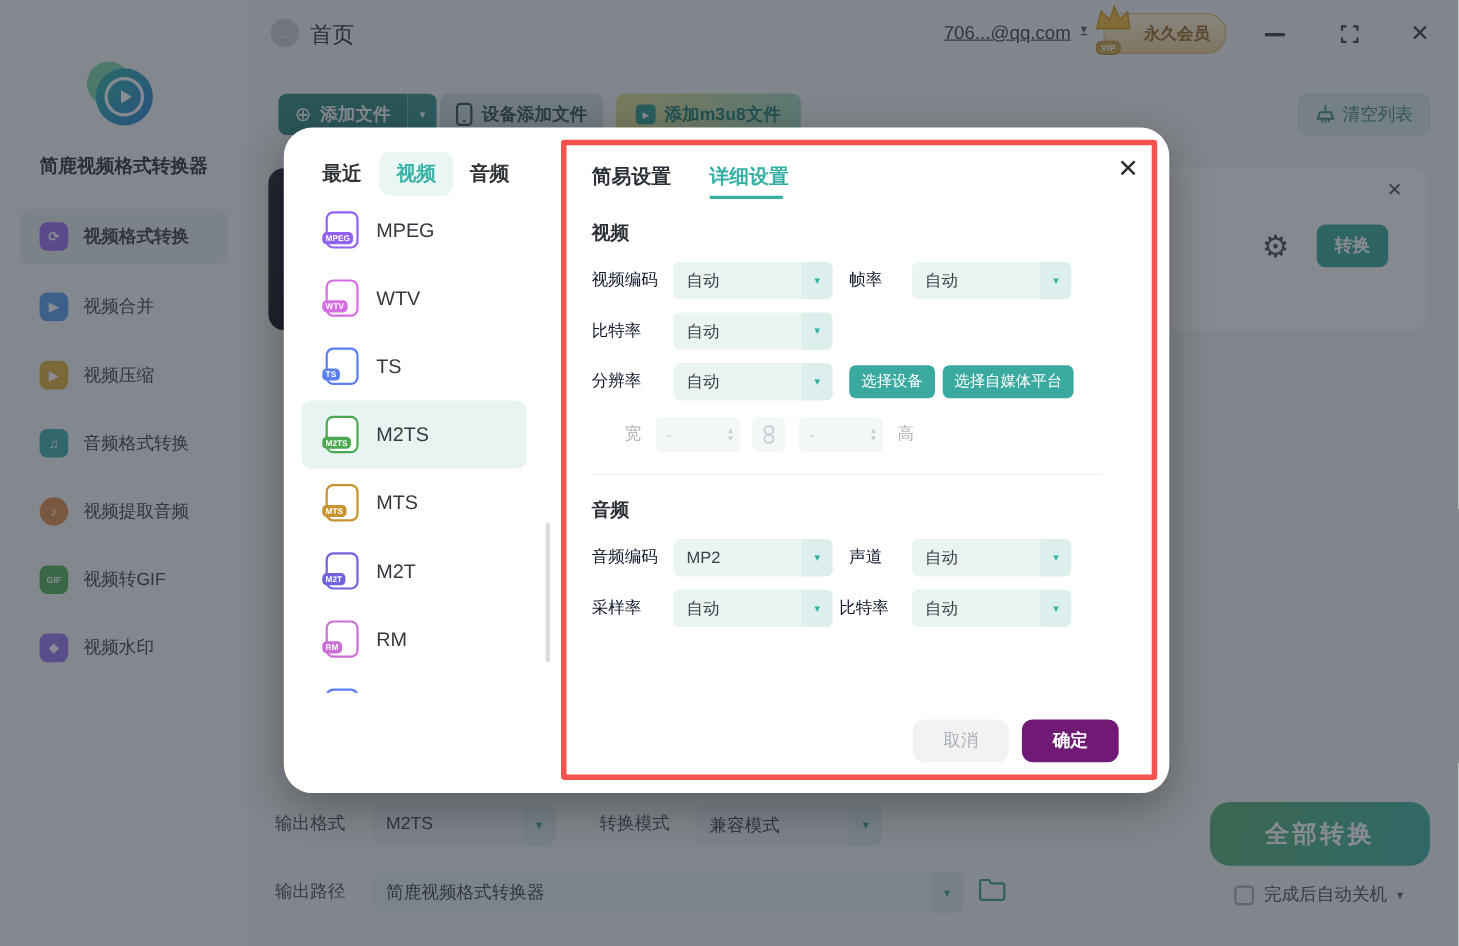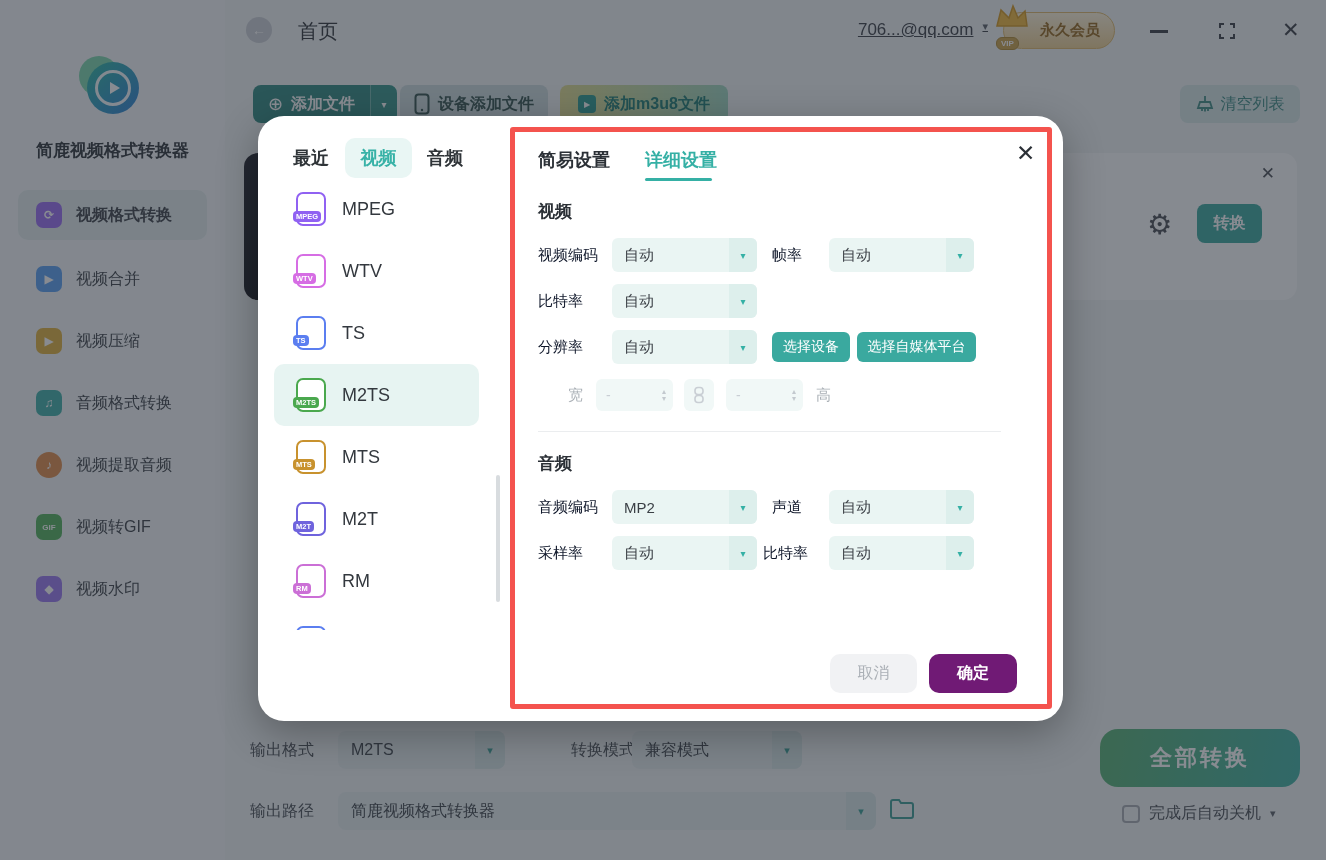--- a/index.html
+++ b/index.html
@@ -19,21 +19,21 @@
   .app-name{position:absolute;left:0;top:139px;width:225px;text-align:center;font-size:17px;font-weight:bold;color:#2e3338;}
   .nav-item{position:absolute;left:18px;width:189px;height:50px;display:flex;align-items:center;gap:14px;padding-left:18px;box-sizing:border-box;font-size:16px;color:#3c4147;}
   .nav-item.active{background:#e2ecec;border-radius:10px;font-weight:bold;}
   .nav-ic{width:26px;height:26px;border-radius:7px;color:#fff;display:flex;align-items:center;justify-content:center;font-size:12px;flex:0 0 26px;}
   .ni0{background:#9a6df2;} .ni1{background:#5aa0f2;} .ni2{background:#e0b23c;}
   .ni3{background:#3fb0a8;} .ni4{background:#e08c4a;border-radius:50%;} .ni5{background:#52b25c;font-size:8px;font-weight:bold;}
   .ni6{background:#9a79ef;}
 
   
   .back-btn{position:absolute;left:246px;top:17px;width:26px;height:26px;border-radius:50%;background:#c9ced4;color:#fff;display:flex;align-items:center;justify-content:center;font-size:14px;}
-  .home-title{position:absolute;left:298px;top:18px;font-size:20px;color:#2f3438;}
+  .home-title{position:absolute;left:282px;top:18px;font-size:20px;color:#2f3438;}
   .account{position:absolute;left:828px;top:20px;width:160px;display:flex;align-items:flex-start;justify-content:flex-end;gap:9px;font-size:17px;color:#3a3f45;text-decoration:underline;}
   .caret{font-size:11px;color:#5a6066;}
   .vip{position:absolute;left:1003px;top:12px;width:112px;height:37px;border-radius:19px;
        background:linear-gradient(180deg,#fdf3d9,#eccf92);border:1.5px solid #dfb96a;box-sizing:border-box;
        display:flex;align-items:center;justify-content:flex-end;padding-right:14px;font-size:15px;font-weight:bold;color:#96691f;}
   .vip svg{position:absolute;left:-12px;top:-9px;}
   .vip .vip-tag{position:absolute;left:-8px;bottom:-2px;background:#caa24a;color:#fff;font-size:8px;font-weight:bold;border-radius:6px;padding:1px 4px;border:1px solid #b08a34;}
   .win-min{position:absolute;left:1150px;top:30px;width:18px;height:2.5px;background:#3a3f45;}
   .win-max{position:absolute;left:1218px;top:22px;}
   .win-close{position:absolute;left:1282px;top:18px;font-size:21px;color:#3a3f45;}
@@ -221,21 +221,21 @@
     <div class="remove-x">✕</div>
     <div class="gear">⚙</div>
     <div class="btn-convert">转换</div>
   </div>
 
   <div class="flabel" style="left:250px;top:731px;">输出格式</div>
   <div class="fsel" style="left:338px;top:731px;width:167px;">
     <span class="val">M2TS</span>
     <span class="arr">▾</span>
   </div>
-  <div class="flabel" style="left:571px;top:731px;">转换模式</div>
+  <div class="flabel" style="left:545px;top:731px;">转换模式</div>
   <div class="fsel" style="left:632px;top:731px;width:170px;">
     <span class="val">兼容模式</span>
     <span class="arr">▾</span>
   </div>
   <div class="flabel" style="left:250px;top:792px;">输出路径</div>
   <div class="fsel" style="left:338px;top:792px;width:538px;">
     <span class="val">简鹿视频格式转换器</span>
     <span class="arr">▾</span>
   </div>
   <svg class="abs" style="left:888px;top:796px;" width="28" height="26" viewBox="0 0 28 26">

